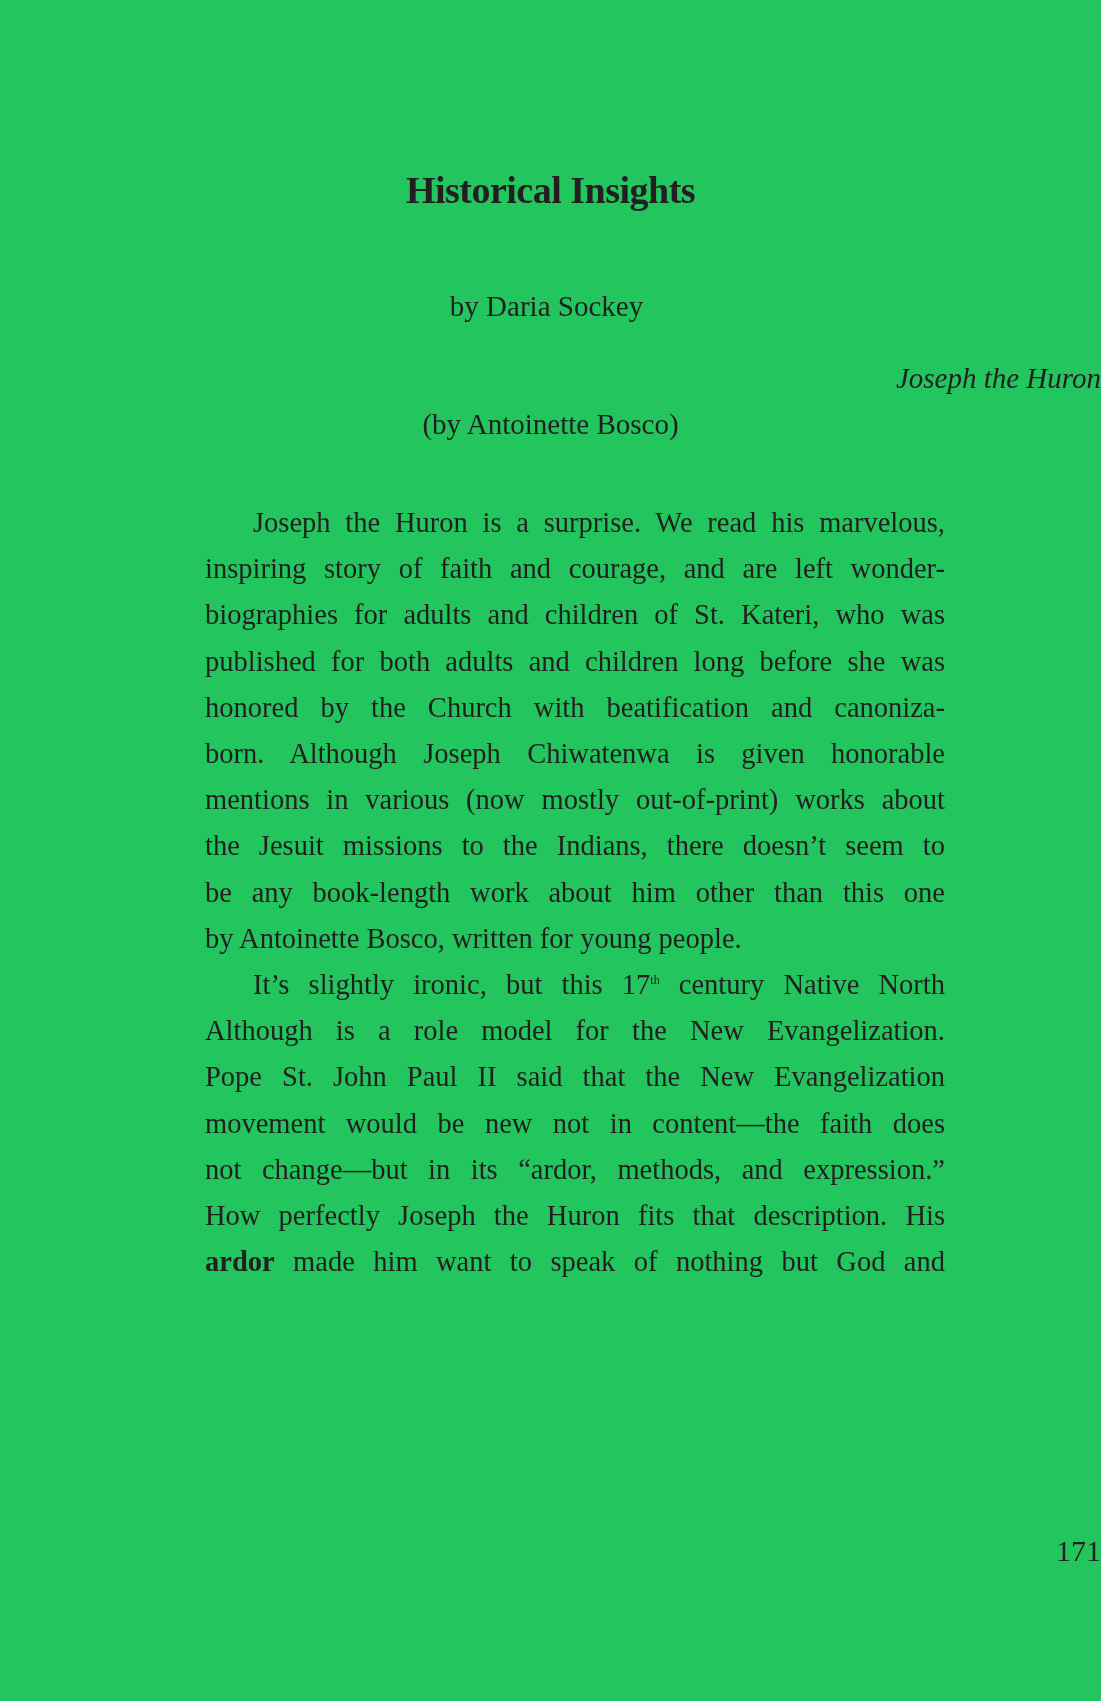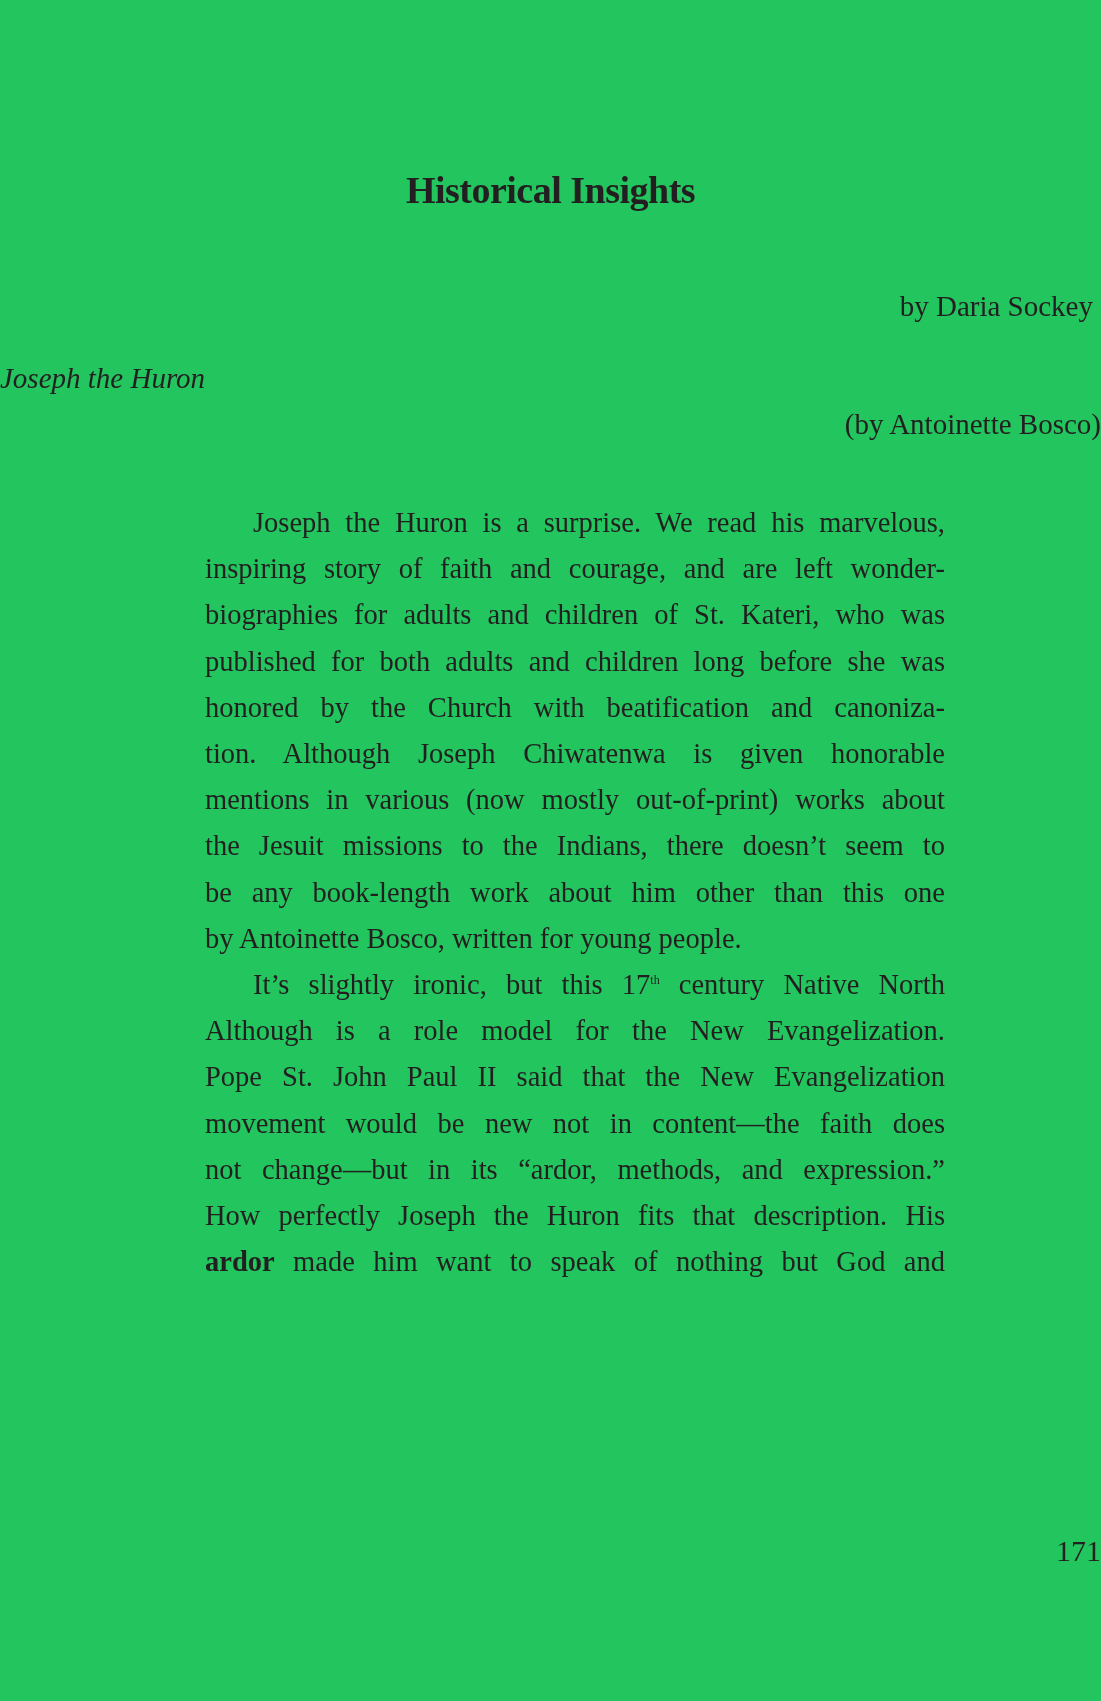--- a/index.html
+++ b/index.html
@@ -4,29 +4,29 @@
 <style>
   html, body { margin: 0; padding: 0; background: #ffffff; }
   body { width: 1101px; height: 1701px; position: relative; overflow: hidden; color: #231f20; }
   .page { position: absolute; left: 0; top: 0; width: 1101px; height: 1701px; background: #22c55e; }
   .title {
     position: absolute; top: 168px; left: 0; width: 1101px; text-align: center;
     font-family: "Liberation Serif", "DejaVu Serif", serif; font-weight: bold;
     font-size: 38px; letter-spacing: -0.5px; margin: 0;
   }
   .byline {
-    position: absolute; top: 290px; left: 0; width: 1093px; text-align: right;
+    position: absolute; top: 290px; left: 0; width: 1093px; text-align: center;
     font-family: "Liberation Serif", "DejaVu Serif", serif; font-size: 29px;
   }
   .book-title {
-    position: absolute; top: 362px; left: 0; width: 1101px; text-align: left;
+    position: absolute; top: 362px; left: 0; width: 1101px; text-align: right;
     font-family: "Liberation Serif", "DejaVu Serif", serif; font-style: italic; font-size: 29px;
   }
   .book-author {
-    position: absolute; top: 408px; left: 0; width: 1101px; text-align: right;
+    position: absolute; top: 408px; left: 0; width: 1101px; text-align: center;
     font-family: "Liberation Serif", "DejaVu Serif", serif; font-size: 29px;
   }
   .body-text {
     position: absolute; top: 500px; left: 205px; width: 740px;
     font-family: "Liberation Serif", "DejaVu Serif", serif; font-size: 28.5px;
     line-height: 46.2px; text-align: justify;
   }
   .line { display: block; text-align: justify; text-align-last: justify; white-space: nowrap; }
   .line.first { text-indent: 48px; }
   .line.last { text-align-last: left; }
@@ -46,21 +46,21 @@
   <div class="book-title">Joseph the Huron</div>
   <div class="book-author">(by Antoinette Bosco)</div>
 
   <div class="body-text">
     <div class="paragraph">
       <span class="line first">Joseph the Huron is a surprise. We read his marvelous,</span>
       <span class="line">inspiring story of faith and courage, and are left wonder-</span>
       <span class="line">biographies for adults and children of St. Kateri, who was</span>
       <span class="line">published for both adults and children long before she was</span>
       <span class="line">honored by the Church with beatification and canoniza-</span>
-      <span class="line">tion. Although Joseph Chiwatenwa is given honorable</span>
+      <span class="line">born. Although Joseph Chiwatenwa is given honorable</span>
       <span class="line">mentions in various (now mostly out-of-print) works about</span>
       <span class="line">the Jesuit missions to the Indians, there doesn’t seem to</span>
       <span class="line">be any book-length work about him other than this one</span>
       <span class="line last">by Antoinette Bosco, written for young people.</span>
     </div>
     <div class="paragraph">
       <span class="line first"><span>It’s slightly ironic, but this 17</span><sup>th</sup><span> century Native North</span></span>
       <span class="line">Although is a role model for the New Evangelization.</span>
       <span class="line">Pope St. John Paul II said that the New Evangelization</span>
       <span class="line">movement would be new not in content—the faith does</span>

